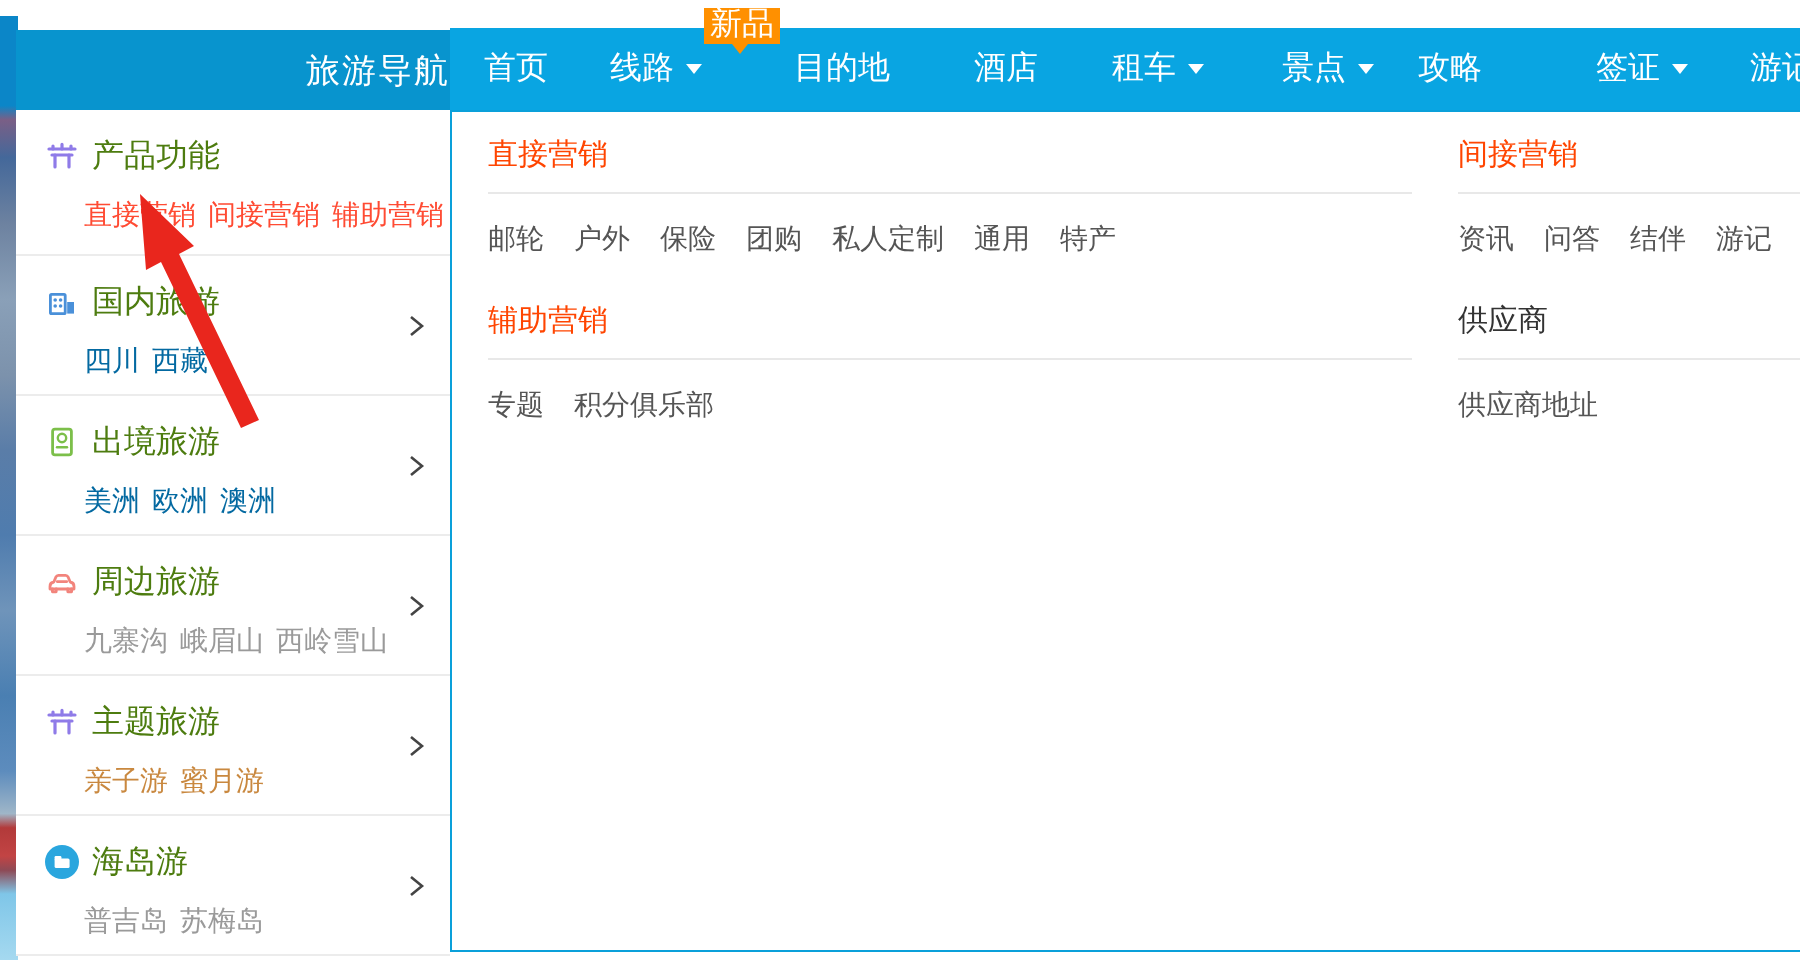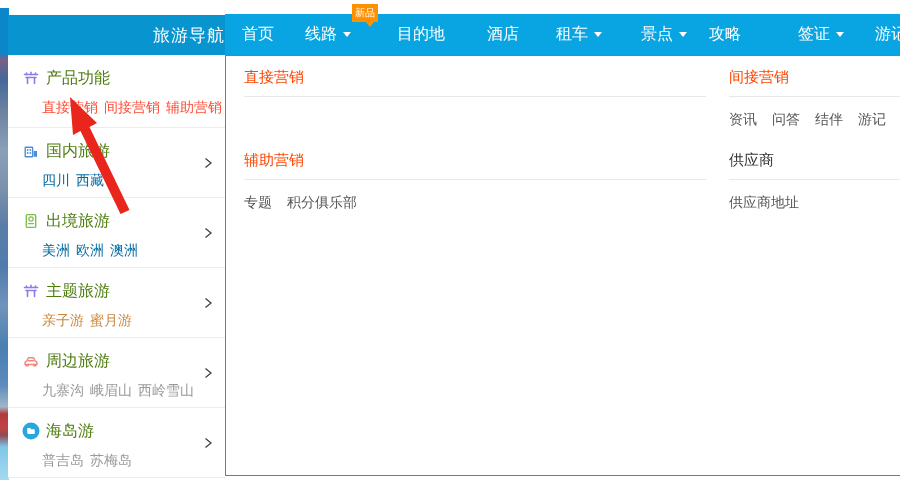--- a/index.html
+++ b/index.html
@@ -27,21 +27,21 @@
   
   .navbar{
     position:absolute;left:225px;top:14px;width:675px;height:41px;
     background:#09a5e2;color:#fff;font-size:16px;padding-left:48px;
   }
   .nav-item{position:absolute;top:0;height:41px;display:flex;align-items:center;cursor:pointer;white-space:nowrap;}
   .caret{width:0;height:0;border-left:4px solid transparent;border-right:4px solid transparent;border-top:5px solid #fff;margin-left:6px;}
   
   .badge{
     position:absolute;left:352px;top:4px;z-index:30;
-    background:#ff9000;color:#fff;font-size:10px;line-height:16px;
+    background:#ff9000;color:#fff;font-size:16px;line-height:16px;
     padding:1px 3px;white-space:nowrap;
   }
   .badge::after{
     content:"";position:absolute;left:14px;bottom:-5px;
     border-left:4px solid transparent;border-right:4px solid transparent;
     border-top:5px solid #ff9000;
   }
   
   .mega{
     position:absolute;left:225px;top:55px;width:679px;height:419px;
@@ -113,20 +113,29 @@
   <div class="nav-item" style="left:650px">
       <span>游记</span>
     </div>
 </div>
 
 <div class="badge">新品</div>
 
 <div class="mega">
   <div class="sec sec-0">
     <div class="sec-title">直接营销</div>
+    <div class="sec-links">
+      <span>邮轮</span>
+      <span>户外</span>
+      <span>保险</span>
+      <span>团购</span>
+      <span>私人定制</span>
+      <span>通用</span>
+      <span>特产</span>
+    </div>
   </div>
   <div class="sec sec-1">
     <div class="sec-title">间接营销</div>
     <div class="sec-links">
       <span>资讯</span>
       <span>问答</span>
       <span>结伴</span>
       <span>游记</span>
     </div>
   </div>
@@ -192,54 +201,54 @@
       <span>美洲</span>
       <span>欧洲</span>
       <span>澳洲</span>
     </div>
     <svg class="s-chev" width="14" height="14" viewBox="0 0 14 14">
         <path d="M4.5 2.5L10 7l-5.5 4.5" stroke="#444" stroke-width="1.3" fill="none"></path>
       </svg>
   </div>
 
   <div class="s-item">
+    <svg class="s-icon" viewBox="0 0 18 18" fill="none" stroke="#f2847c" stroke-width="1.4" stroke-linecap="round" stroke-linejoin="round">
+      <path d="M3 12.5v-1.3c0-1.3.7-2 1.9-2.2l1-2.4c.3-.6.7-.9 1.3-.9h3.6c.6 0 1 .3 1.3.9l1 2.4c1.2.2 1.9.9 1.9 2.2v1.3z"></path>
+      <path d="M4.2 12.5v1.4h1.9v-1.4M11.9 12.5v1.4h1.9v-1.4"></path>
+      <path d="M6.6 8.8h4.8"></path>
+    </svg>
+    <span class="s-label">周边旅游</span>
+    <div class="s-subs subs-gray">
+      <span>九寨沟</span>
+      <span>峨眉山</span>
+      <span>西岭雪山</span>
+    </div>
+    <svg class="s-chev" width="14" height="14" viewBox="0 0 14 14">
+        <path d="M4.5 2.5L10 7l-5.5 4.5" stroke="#444" stroke-width="1.3" fill="none"></path>
+      </svg>
+  </div>
+
+  <div class="s-item">
     <svg class="s-icon" viewBox="0 0 18 18" fill="none" stroke="#8f7be8" stroke-width="1.6" stroke-linecap="round">
       <path d="M2.5 5.5h13"></path>
         <path d="M4.5 4v1.5M9 3.2v2.3M13.5 4v1.5"></path>
         <path d="M4 8.5h10"></path>
         <path d="M5.5 8.5v6M12.5 8.5v6"></path>
     </svg>
     <span class="s-label">主题旅游</span>
     <div class="s-subs subs-tan">
       <span>亲子游</span>
       <span>蜜月游</span>
     </div>
     <svg class="s-chev" width="14" height="14" viewBox="0 0 14 14">
         <path d="M4.5 2.5L10 7l-5.5 4.5" stroke="#444" stroke-width="1.3" fill="none"></path>
       </svg>
   </div>
 
   <div class="s-item">
-    <svg class="s-icon" viewBox="0 0 18 18" fill="none" stroke="#f2847c" stroke-width="1.4" stroke-linecap="round" stroke-linejoin="round">
-      <path d="M3 12.5v-1.3c0-1.3.7-2 1.9-2.2l1-2.4c.3-.6.7-.9 1.3-.9h3.6c.6 0 1 .3 1.3.9l1 2.4c1.2.2 1.9.9 1.9 2.2v1.3z"></path>
-      <path d="M4.2 12.5v1.4h1.9v-1.4M11.9 12.5v1.4h1.9v-1.4"></path>
-      <path d="M6.6 8.8h4.8"></path>
-    </svg>
-    <span class="s-label">周边旅游</span>
-    <div class="s-subs subs-gray">
-      <span>九寨沟</span>
-      <span>峨眉山</span>
-      <span>西岭雪山</span>
-    </div>
-    <svg class="s-chev" width="14" height="14" viewBox="0 0 14 14">
-        <path d="M4.5 2.5L10 7l-5.5 4.5" stroke="#444" stroke-width="1.3" fill="none"></path>
-      </svg>
-  </div>
-
-  <div class="s-item">
     <svg class="s-icon" viewBox="0 0 18 18">
       <circle cx="9" cy="9" r="8.5" fill="#2aa6de"></circle>
       <rect x="5.3" y="6" width="3.4" height="2.2" rx="0.6" fill="#fff"></rect>
       <rect x="5.3" y="7.2" width="7.5" height="4.8" rx="0.8" fill="#fff"></rect>
     </svg>
     <span class="s-label">海岛游</span>
     <div class="s-subs subs-gray">
       <span>普吉岛</span>
       <span>苏梅岛</span>
     </div>

